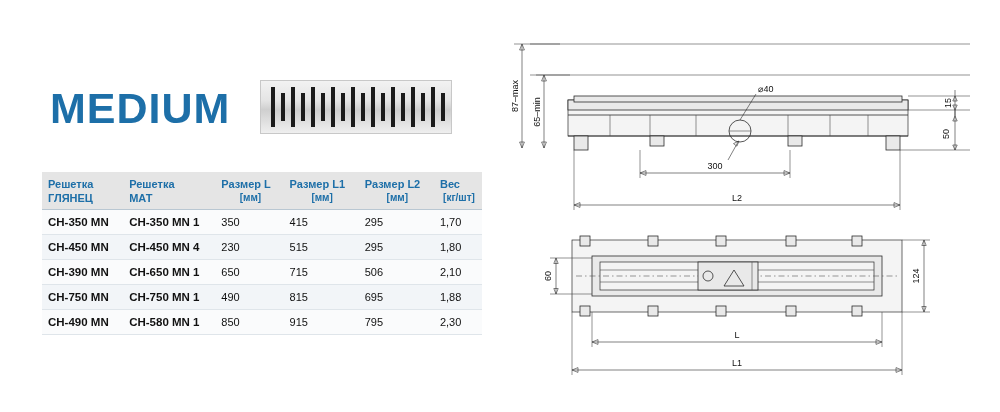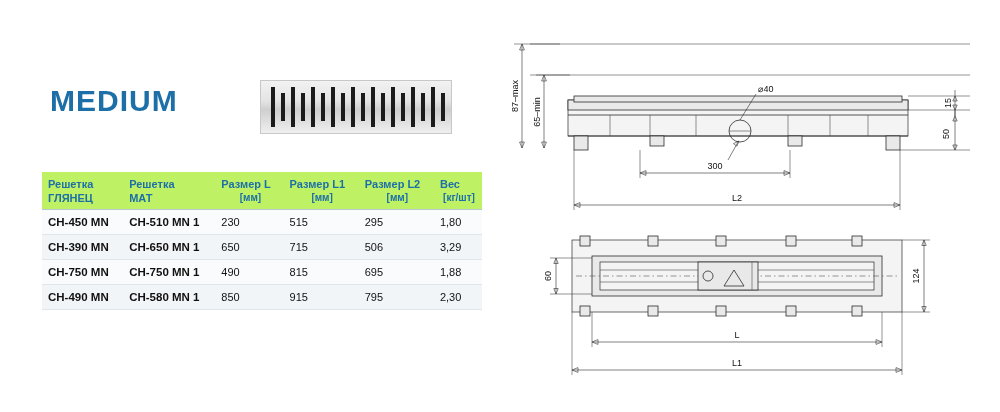--- a/index.html
+++ b/index.html
@@ -29,21 +29,21 @@
     position: absolute;
     left: 50px;
     top: 80px;
     width: 400px;
     height: 62px;
   }
   #brand-title {
     position: absolute;
     left: 0;
     top: 4px;
-    font-size: 30px;
+    font-size: 43px;
     font-weight: bold;
     letter-spacing: 1px;
     color: #1d6fa8;
     font-family: "Liberation Sans", sans-serif;
     text-align: center;
   }
   #grate-sample {
     position: absolute;
     left: 210px;
     top: 0px;
@@ -82,21 +82,21 @@
     line-height: 1.25;
   }
   #spec-table th .unit {
     display: block;
     font-weight: bold;
     color: #1d6fa8;
     font-size: 10px;
     text-align: center;
   }
   #spec-table thead tr {
-    background: #bef264;
+    background: #e5e5e5;
   }
   #spec-table td {
     padding: 6px 4px 6px 6px;
     border-bottom: 1px solid #dfe5ea;
     font-size: 11px;
     color: #111;
   }
   #spec-table td.model {
     font-weight: bold;
     font-size: 11.5px;
@@ -179,34 +179,42 @@
           <span class="unit">[мм]</span>
         </th>
         <th>
           <span>Вес</span>
           <span class="unit">[кг/шт]</span>
         </th>
       </tr>
     </thead>
     <tbody>
       <tr>
+        <td class="model">CH-350 MN</td>
+        <td class="model">CH-350 MN 1</td>
+        <td>350</td>
+        <td>415</td>
+        <td>295</td>
+        <td>1,70</td>
+      </tr>
+      <tr>
         <td class="model">CH-450 MN</td>
-        <td class="model">CH-510 MN 1</td>
+        <td class="model">CH-450 MN 4</td>
         <td>230</td>
         <td>515</td>
         <td>295</td>
         <td>1,80</td>
       </tr>
       <tr>
         <td class="model">CH-390 MN</td>
         <td class="model">CH-650 MN 1</td>
         <td>650</td>
         <td>715</td>
         <td>506</td>
-        <td>3,29</td>
+        <td>2,10</td>
       </tr>
       <tr>
         <td class="model">CH-750 MN</td>
         <td class="model">CH-750 MN 1</td>
         <td>490</td>
         <td>815</td>
         <td>695</td>
         <td>1,88</td>
       </tr>
       <tr>

